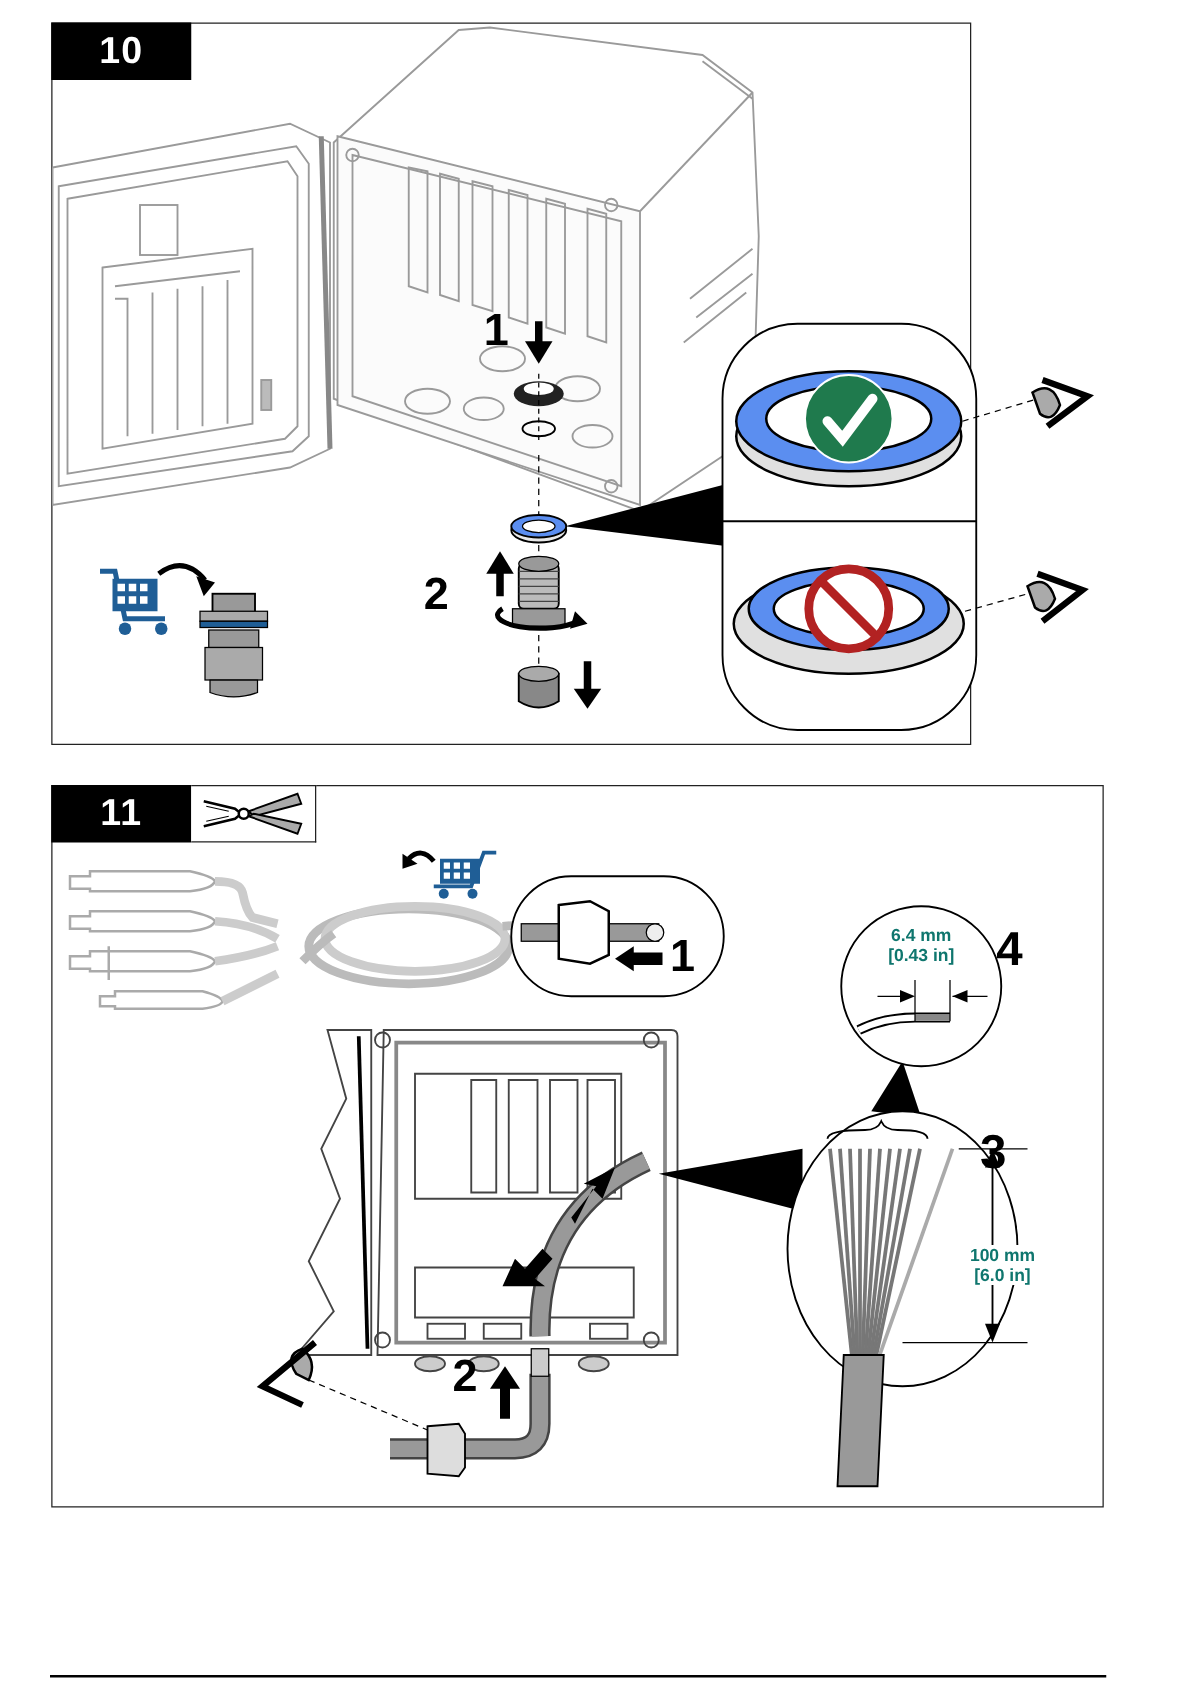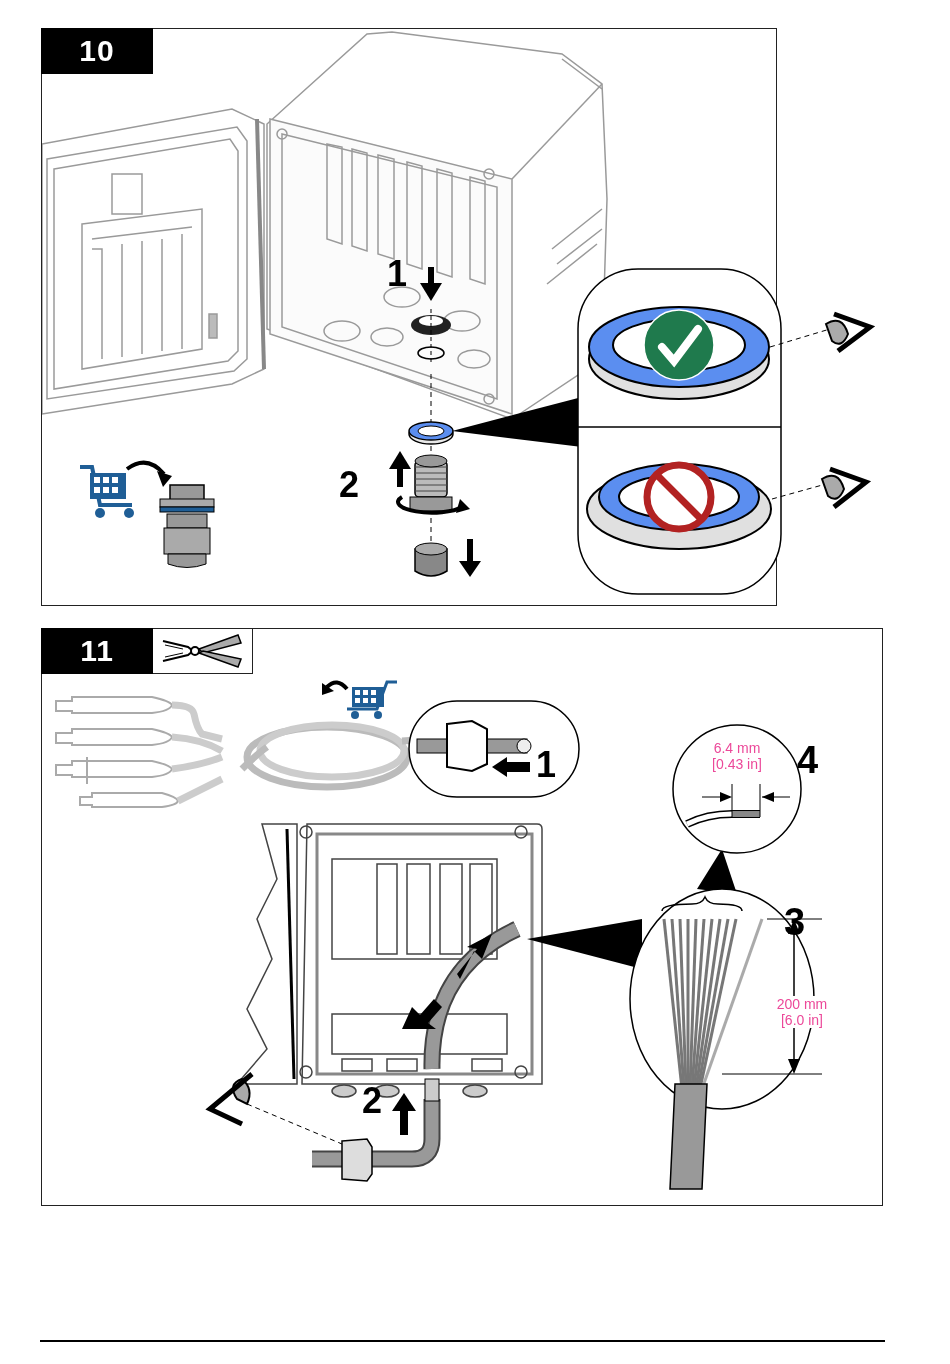--- a/index.html
+++ b/index.html
@@ -1,24 +1,24 @@
 <!DOCTYPE html>
 <html><head>
 <meta charset="utf-8">
 <style>
   html,body{margin:0;padding:0;background:#fff;}
   body{width:950px;height:1364px;position:relative;overflow:hidden;font-family:"Liberation Sans",sans-serif;}
   .panel{position:absolute;border:1.5px solid #222;background:#fff;box-sizing:border-box;}
-  #panel10{left:41px;top:28px;width:736px;height:578px;}
+  #panel10{left:41px;top:18px;width:736px;height:578px;}
   #panel11{left:41px;top:628px;width:842px;height:578px;padding-left:28px;}
   .step-tab{position:absolute;left:-1px;top:-1px;width:112px;height:46px;background:#000;color:#fff;font-weight:bold;font-size:30px;display:flex;align-items:center;justify-content:center;letter-spacing:1px;}
   .tool-box{position:absolute;left:111px;top:-1px;width:100px;height:46px;border:1.5px solid #222;border-left:none;background:#fff;box-sizing:border-box;}
   svg.art{position:absolute;left:0;top:0;}
   .lbl{position:absolute;font-weight:bold;color:#000;line-height:1;}
-  .dim{position:absolute;font-size:14px;color:#ec4899;text-align:center;line-height:1.15;}
+  .dim{position:absolute;font-size:14px;color:#0f766e;text-align:center;line-height:1.15;font-weight:bold;}
   .footer-rule{position:absolute;left:40px;top:1340px;width:845px;height:1.5px;background:#000;}
 </style>
 </head>
 <body>
 
 <div id="panel10" class="panel">
   <div class="step-tab">10</div>
 
   <svg class="art" width="842" height="578" viewBox="0 0 842 578">
 
@@ -302,18 +302,18 @@
     </g>
   </svg>
 
   <div class="lbl" style="left:755px;top:112px;font-size:38px;">4</div>
   <div class="lbl" style="left:742px;top:274px;font-size:38px;">3</div>
   <div class="dim" style="left:655px;top:111px;width:80px;">
     <div>6.4 mm</div>
     <div>[0.43 in]</div>
   </div>
   <div class="dim" style="left:730px;top:367px;width:60px;background:#fff;">
-    <div>200 mm</div>
+    <div>100 mm</div>
     <div>[6.0 in]</div>
   </div>
 </div>
 
 <div class="footer-rule"></div>
 
 </body></html>

